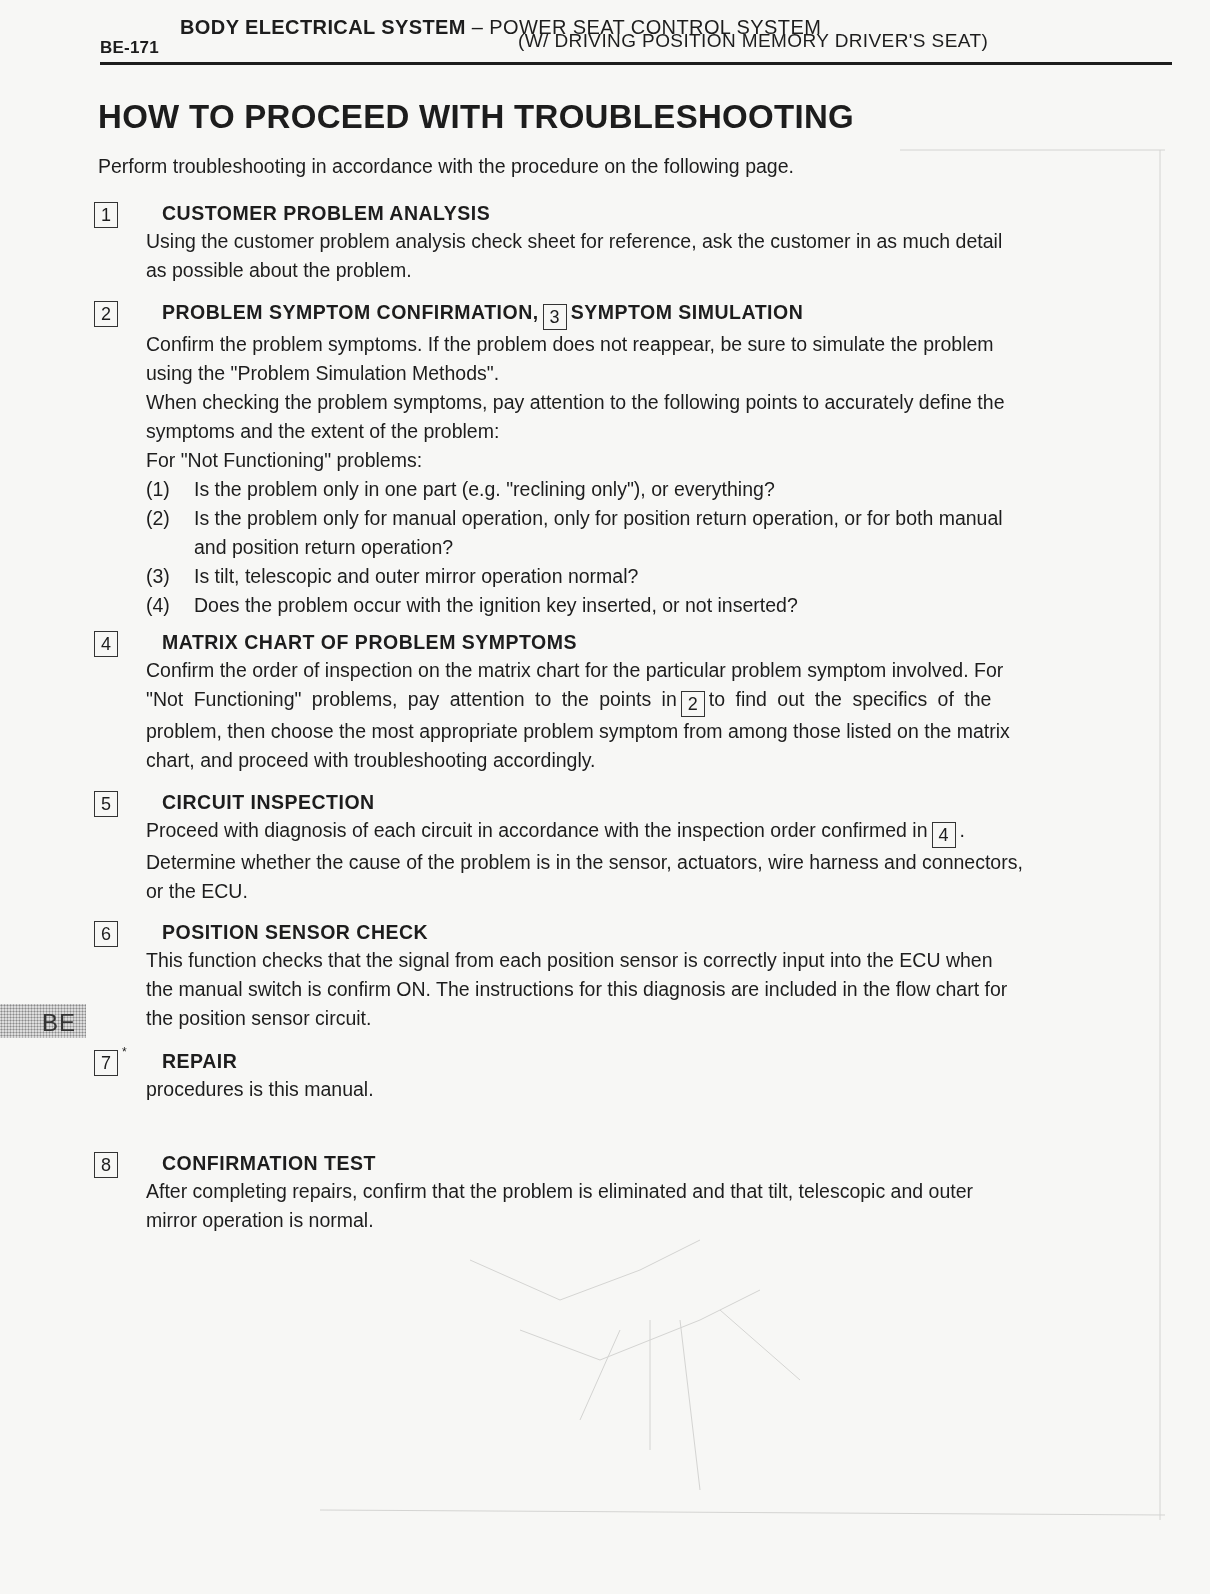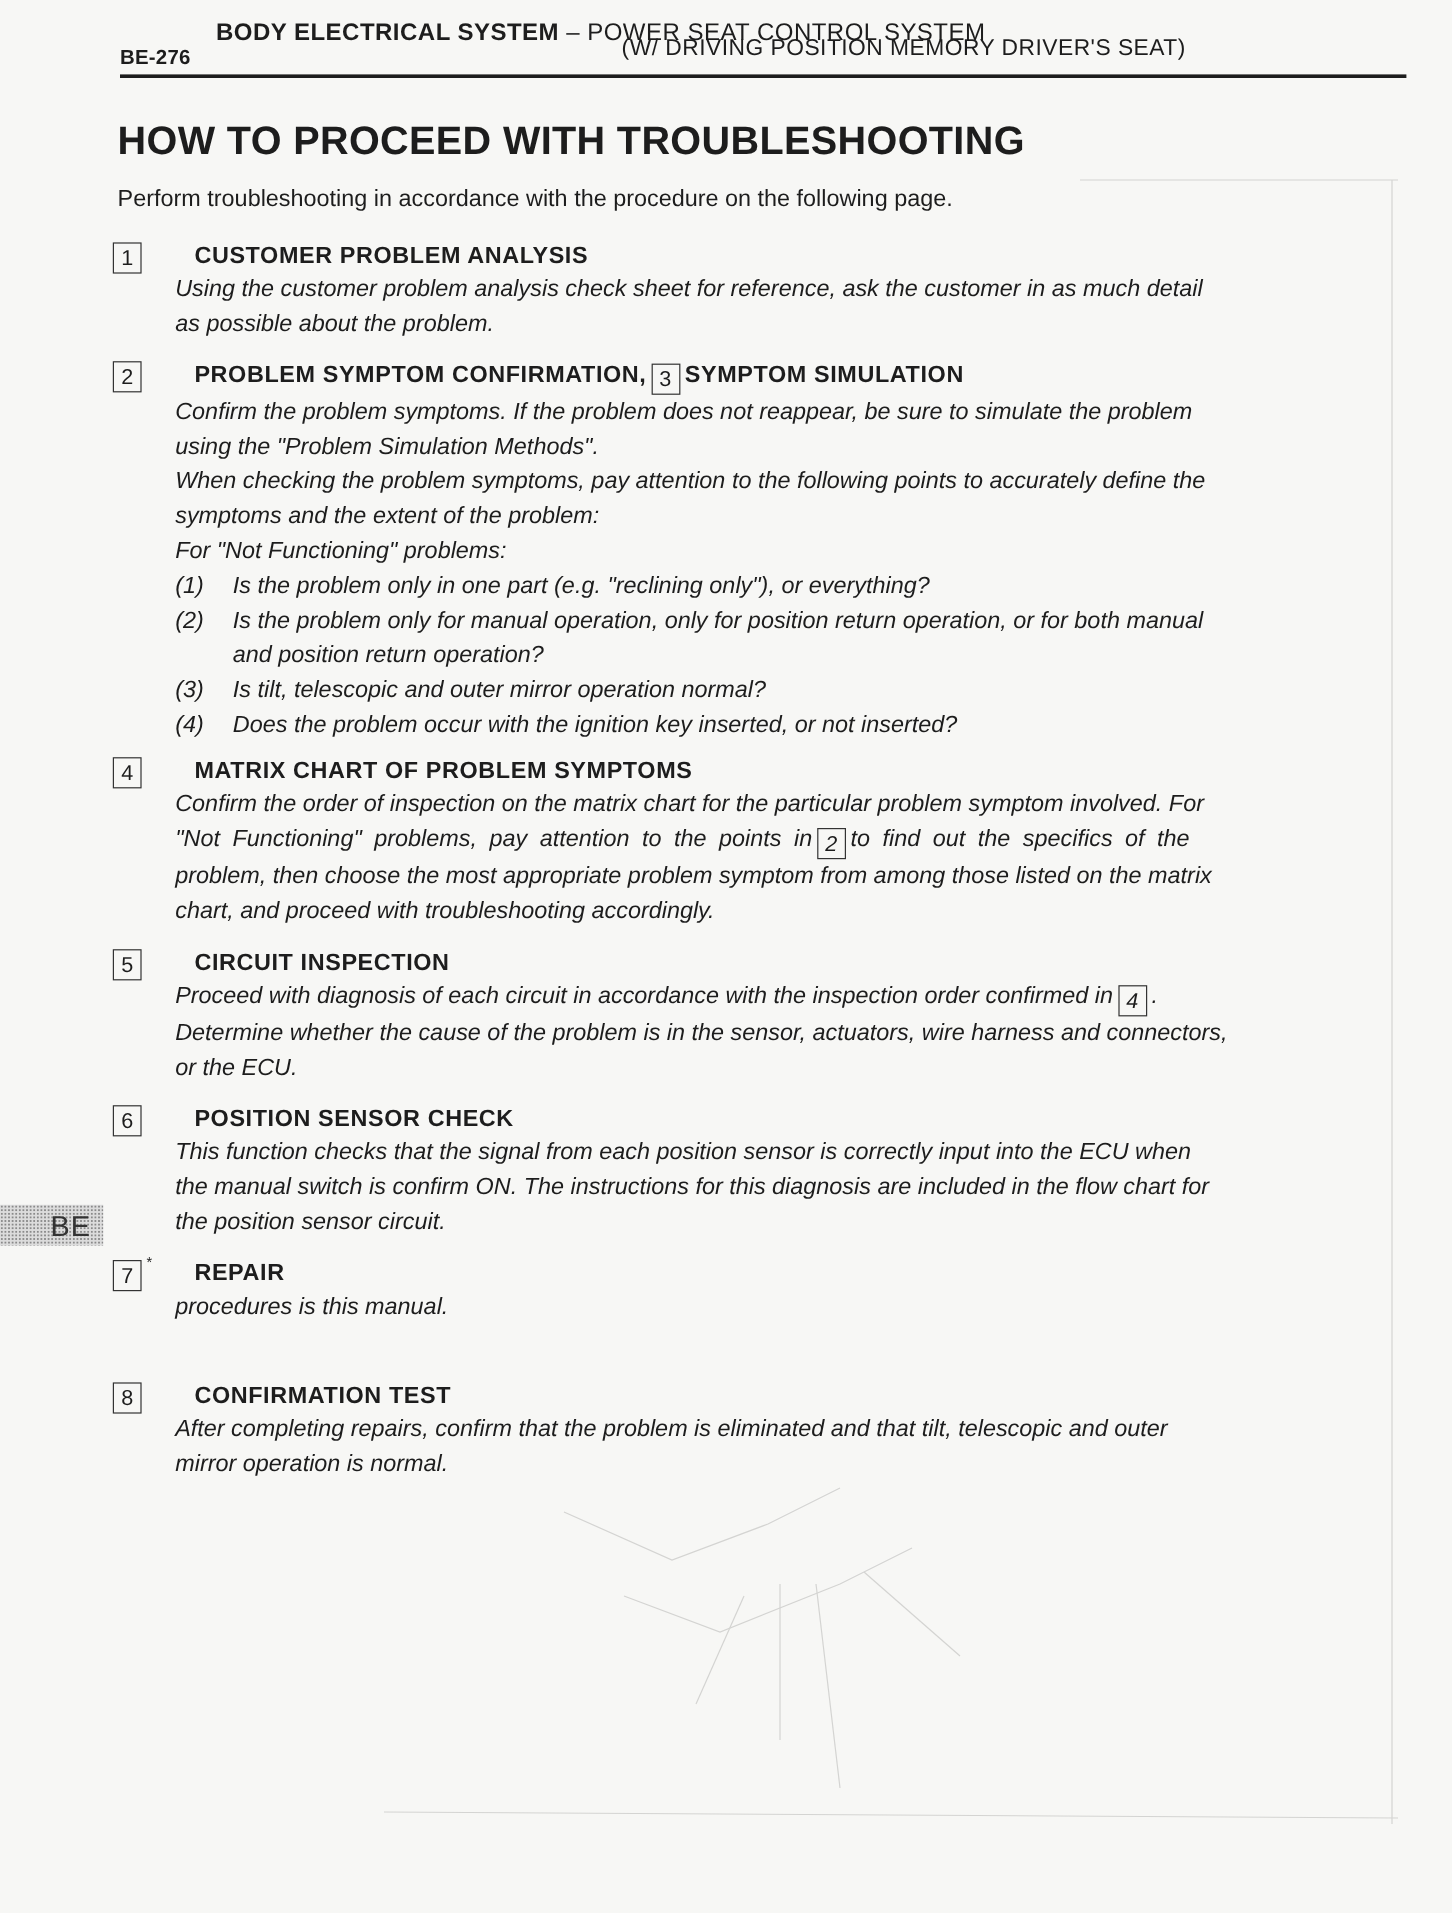--- a/index.html
+++ b/index.html
@@ -30,21 +30,21 @@
     font-size: 18px; text-align: center; line-height: 24px; background: transparent;
   }
   .inline-box {
     display: inline-block; width: 24px; height: 26px;
     border: 1.5px solid #333; box-sizing: border-box;
     font-size: 18px; text-align: center; line-height: 24px; vertical-align: -4px;
     margin: 0 4px; font-weight: normal;
   }
   .star { position: absolute; left: 28px; top: -2px; font-size: 12px; }
   .step-head { margin-left: 68px; font-size: 19.5px; font-weight: bold; letter-spacing: 0.5px; line-height: 28px; white-space: nowrap; }
-  .step-body { margin-left: 52px; font-size: 19.5px; line-height: 29px; width: 1000px; text-align: justify; font-style: italic; }
+  .step-body { margin-left: 52px; font-size: 19.5px; line-height: 29px; width: 1000px; text-align: justify; }
   .line { display: block; white-space: nowrap; }
   .sub { position: relative; padding-left: 48px; }
   .sub .n { position: absolute; left: 0; }
 
   .side-tab {
     position: absolute; left: 0; top: 1004px; width: 86px; height: 34px;
     background-image: radial-gradient(#8a8a8a 0.9px, transparent 1.1px);
     background-size: 3px 3px; background-color: #dcdcdc;
   }
   .side-tab span { position: absolute; right: 10px; top: 5px; font-size: 24px; color: #333; letter-spacing: 1px; }
@@ -60,21 +60,21 @@
     <path d="M470 1260 L560 1300 L640 1270 L700 1240"></path>
     <path d="M520 1330 L600 1360 L700 1320 L760 1290"></path>
     <line x1="620" y1="1330" x2="580" y2="1420"></line>
     <line x1="650" y1="1320" x2="650" y2="1450"></line>
     <line x1="680" y1="1320" x2="700" y2="1490"></line>
     <line x1="720" y1="1310" x2="800" y2="1380"></line>
   </g>
 </svg>
 
 <div class="header">
-  <span class="page-num">BE-276</span>
+  <span class="page-num">BE-171</span>
   <span class="hdr-l1"><b>BODY ELECTRICAL SYSTEM</b> <span>– POWER SEAT CONTROL SYSTEM</span></span>
   <span class="hdr-l2">(W/ DRIVING POSITION MEMORY DRIVER'S SEAT)</span>
 </div>
 <div class="rule"></div>
 
 <div class="title">HOW TO PROCEED WITH TROUBLESHOOTING</div>
 <div class="intro">Perform troubleshooting in accordance with the procedure on the following page.</div>
 
 <div class="step" style="top:199px;">
   <div class="num-box">1</div>

